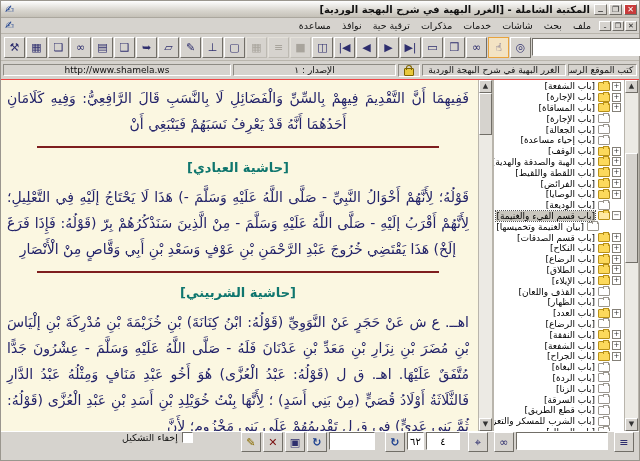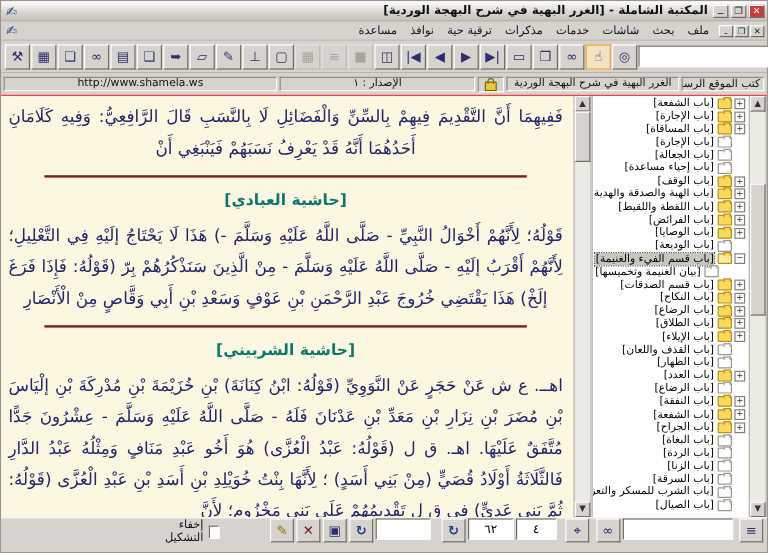--- a/index.html
+++ b/index.html
@@ -343,20 +343,25 @@
           <span class="tlabel">[باب الزنا]</span>
         </div>
         <div class="trow">
           <span class="ebox none"></span>
           <span class="folder white"></span>
           <span class="tlabel">[باب السرقة]</span>
         </div>
         <div class="trow">
           <span class="ebox none"></span>
           <span class="folder white"></span>
+          <span class="tlabel">[باب قطع الطريق]</span>
+        </div>
+        <div class="trow">
+          <span class="ebox none"></span>
+          <span class="folder white"></span>
           <span class="tlabel">[باب الشرب للمسكر والتعزير]</span>
         </div>
         <div class="trow">
           <span class="ebox none"></span>
           <span class="folder white"></span>
           <span class="tlabel">[باب الصيال]</span>
         </div>
       </div>
 
     <div class="vscroll">
@@ -373,21 +378,21 @@
       <span class="chklabel">إخفاء التشكيل</span>
     </div>
     <span style="width:46px"></span>
     <span class="bbtn pencil-y">✎</span>
     <span class="bbtn xred">✕</span>
     <span class="bbtn">▣</span>
     <span class="bbtn blue">↻</span>
     <span class="binput" style="width:46px"></span>
     <span style="width:8px"></span>
     <span class="bbtn blue">↻</span>
-    <span class="binput" style="width:38px">٦٢</span>
+    <span class="binput" style="width:17px">٦٢</span>
     <span class="binput" style="width:34px">٤</span>
     <span style="width:6px"></span>
     <span class="bbtn">⌖</span>
     <span style="width:4px"></span>
     <span class="bbtn">∞</span>
     <span class="binput" style="width:92px"></span>
     <span style="width:4px"></span>
     <span class="bbtn">≡</span>
   </div>
 

